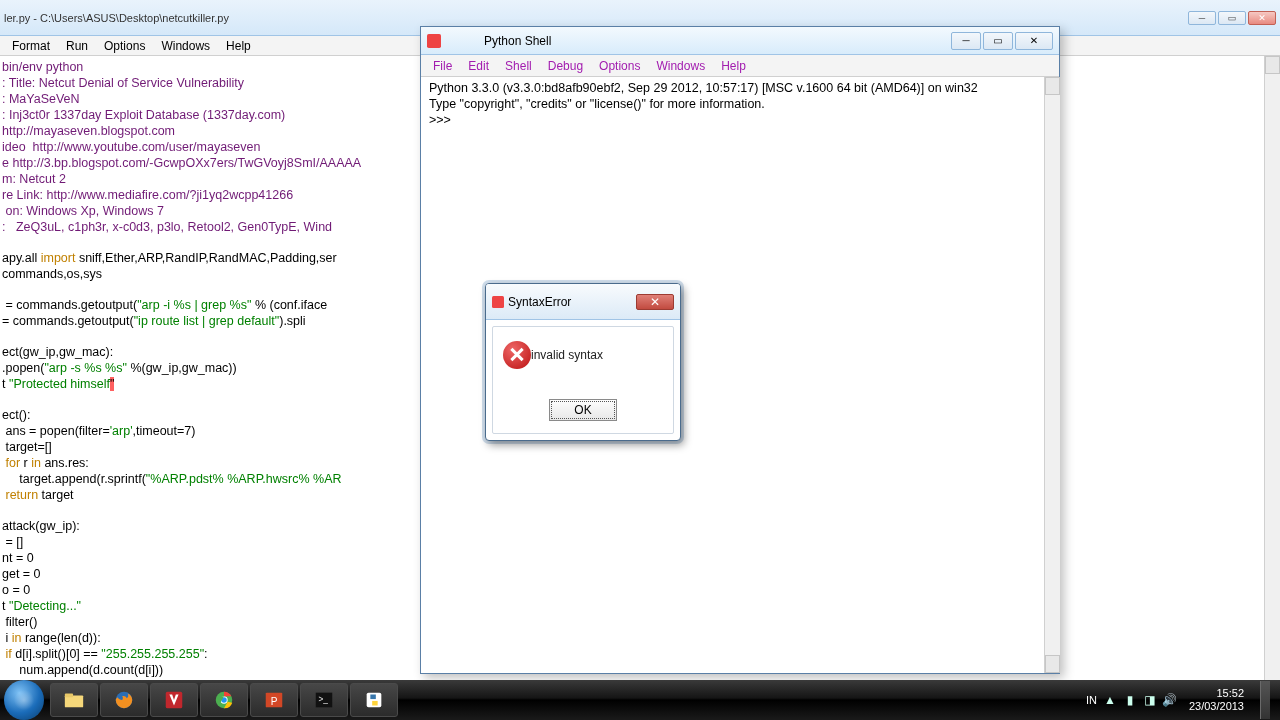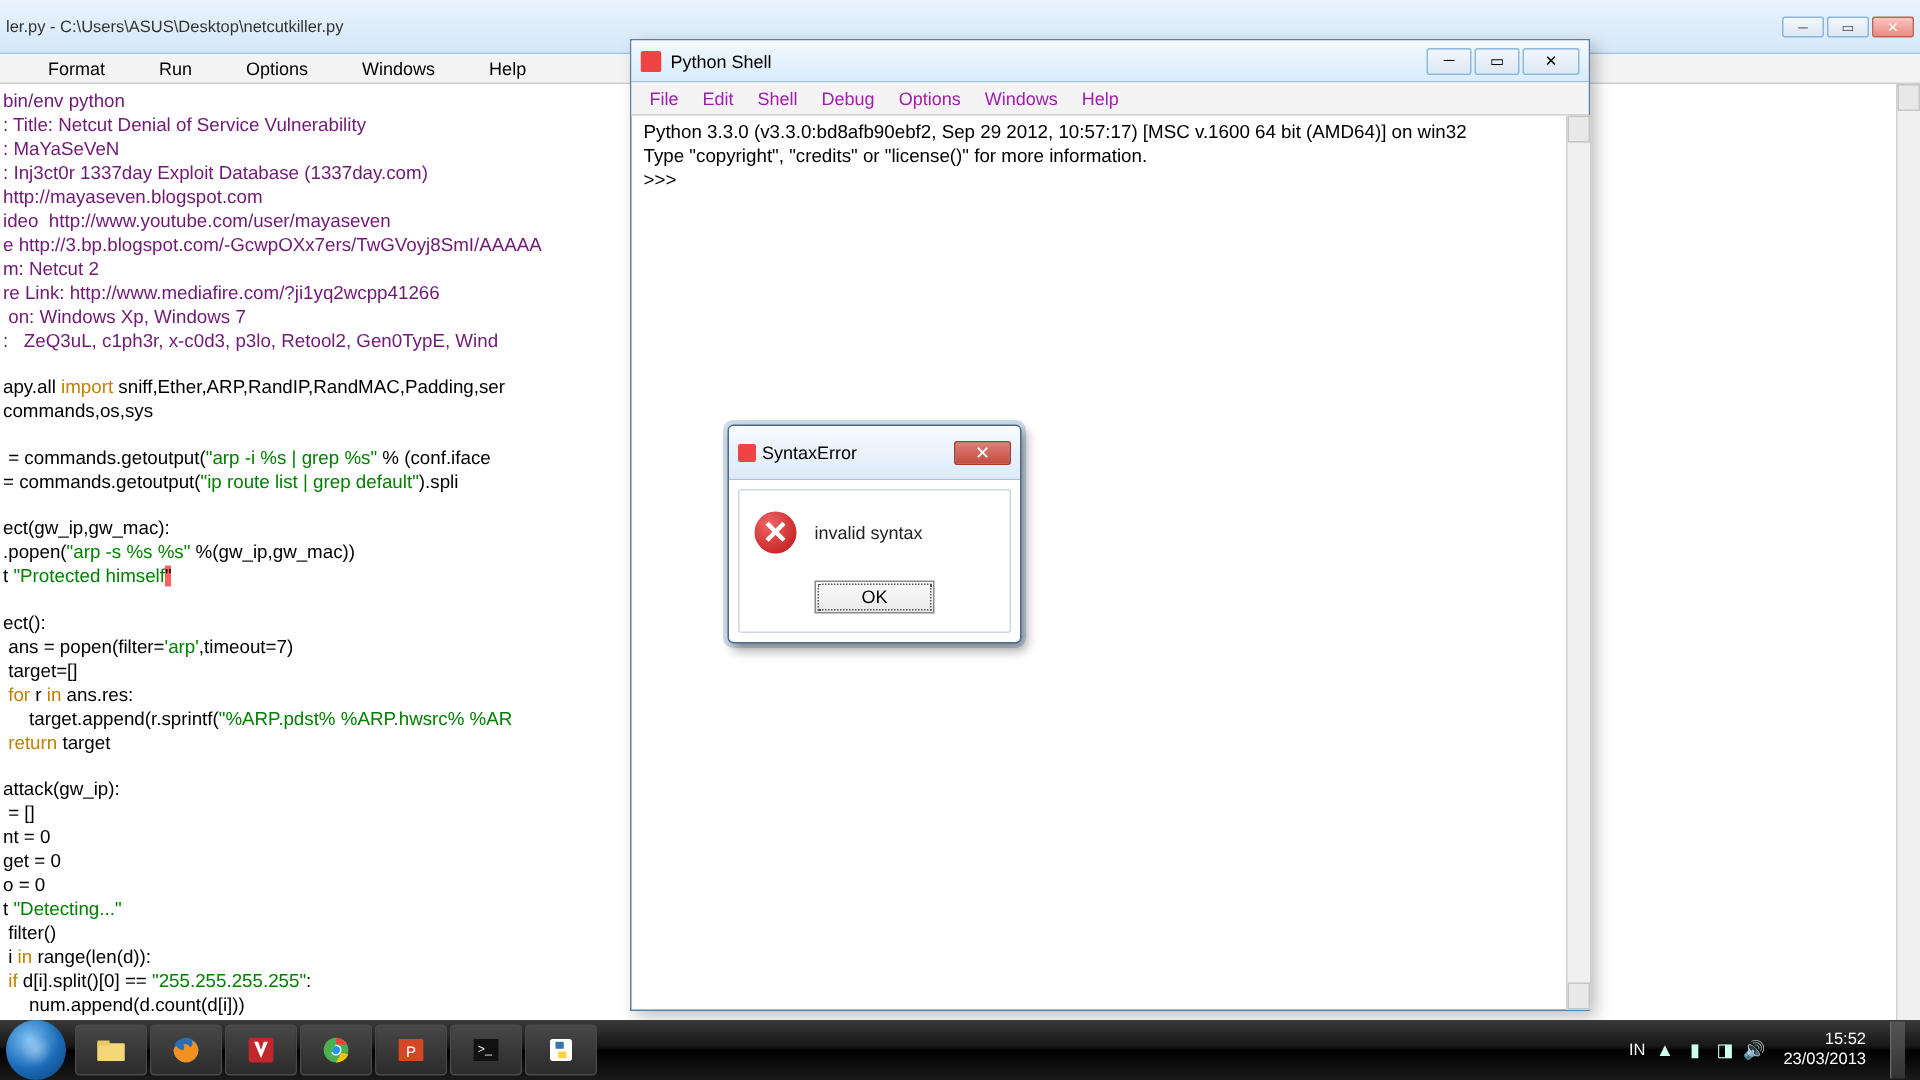--- a/index.html
+++ b/index.html
@@ -6,60 +6,60 @@
 body { width: 1280px; height: 720px; background: #fff; overflow: hidden; position: relative; }
 
 
 .editor-window { position: absolute; inset: 0; background: #fff; display: flex; flex-direction: column; }
 .editor-titlebar { height: 36px; background: linear-gradient(#e9f3fc,#d5e8f9); border-bottom: 1px solid #a0c4e6; display: flex; align-items: center; padding: 0 4px; font-size: 11px; color: #333; }
 .editor-titlebar .title { flex: 1; overflow: hidden; white-space: nowrap; }
 .editor-titlebar .winbtns { display: flex; gap: 2px; }
 .winbtn { width: 28px; height: 14px; background: linear-gradient(#f3f7fb,#dce8f4); border: 1px solid #8fb6db; border-radius: 2px; display: flex; align-items: center; justify-content: center; font-size: 9px; color: #444; cursor: pointer; }
 .winbtn.close { background: linear-gradient(#f6c8c2,#e88a80); border-color: #c26054; color: #fff; }
 .menubar { height: 20px; background: #f4f4f4; border-bottom: 1px solid #d0d0d0; display: flex; align-items: center; padding: 0 4px; font-size: 12px; }
-.menubar span { padding: 2px 8px; cursor: pointer; margin-left: 20px; }
+.menubar span { padding: 2px 8px; cursor: pointer; }
 .code-area { flex: 1; position: relative; background: #fff; overflow: hidden; }
 .code-pre { font-family: "Courier New", monospace; font-size: 12.5px; line-height: 15px; white-space: pre; padding: 4px 2px; }
 .c-comment { color: #701a75; }
 .c-kw { color: #c08000; }
 .c-str { color: #008000; }
 .c-hl { background: #ff6060; }
 .scrollbar-v { position: absolute; right: 0; top: 0; bottom: 0; width: 16px; background: #f0f0f0; border-left: 1px solid #d0d0d0; }
 .scrollbar-v::before, .scrollbar-v::after { content: ""; position: absolute; left: 0; right: 0; height: 16px; background: #e8e8e8; border: 1px solid #c6c6c6; }
 .scrollbar-v::before { top: 0; }
 .scrollbar-v::after { bottom: 0; }
 .scrollbar-h { position: absolute; left: 0; right: 16px; bottom: 0; height: 16px; background: #f0f0f0; border-top: 1px solid #d0d0d0; }
 .statusbar { height: 18px; background: #f4f4f4; border-top: 1px solid #d0d0d0; font-size: 11px; color: #444; display: flex; justify-content: flex-end; align-items: center; padding: 0 20px; }
 
 
 .shell-window { position: absolute; left: 420px; top: 26px; width: 640px; height: 648px; background: #fff; border: 1px solid #5a7fa6; box-shadow: 4px 4px 10px rgba(0,0,0,.25); display: flex; flex-direction: column; }
 .shell-titlebar { height: 28px; background: linear-gradient(#f3f9fe,#d8ecfb); border-bottom: 1px solid #a0c4e6; display: flex; align-items: center; padding: 0 6px; font-size: 12px; }
 .shell-titlebar .icon { width: 14px; height: 14px; margin-right: 6px; }
-.shell-titlebar .title { flex: 1; }
+.shell-titlebar .title { flex: 1; margin-left: 37px; }
 .shell-titlebar .winbtns { display: flex; gap: 2px; }
 .swinbtn { width: 30px; height: 18px; background: linear-gradient(#f3f7fb,#dce8f4); border: 1px solid #8fb6db; border-radius: 2px; display: flex; align-items: center; justify-content: center; font-size: 10px; cursor: pointer; }
 .swinbtn.close { width: 38px; }
 .shell-menubar { height: 22px; background: #f4f4f4; border-bottom: 1px solid #d0d0d0; display: flex; align-items: center; padding: 0 4px; font-size: 12px; }
 .shell-menubar span { padding: 2px 8px; cursor: pointer; color: #a21caf; }
 .shell-body { flex: 1; font-family: "Courier New", monospace; font-size: 12.5px; line-height: 15px; white-space: pre-wrap; padding: 4px 8px; position: relative; }
 .shell-body .scrollbar-v { right: -1px; }
 
 
 .error-dialog { position: absolute; left: 485px; top: 283px; width: 196px; background: #fff; border: 1px solid #4a6b8c; box-shadow: 3px 4px 8px rgba(0,0,0,.4), 0 0 0 3px rgba(120,160,200,.35); border-radius: 4px; }
 .error-titlebar { height: 36px; background: linear-gradient(#f8fbfd,#dceaf7); border-bottom: 1px solid #a0c4e6; display: flex; align-items: center; padding: 0 6px; font-size: 12px; border-radius: 3px 3px 0 0; }
 .error-titlebar .title { flex: 1; }
 .error-close { width: 38px; height: 16px; background: linear-gradient(#e08078,#c24b40); border: 1px solid #9c3b32; border-radius: 2px; color: #fff; display: flex; align-items: center; justify-content: center; font-size: 12px; cursor: pointer; }
 .error-body { padding: 14px 10px 12px; border: 1px solid #cfd8e2; margin: 6px; border-radius: 2px; }
-.error-row { display: flex; align-items: center; gap: 12px; margin-bottom: 18px; }
+.error-row { display: flex; align-items: center; margin-bottom: 30px; }
 .error-icon { width: 28px; height: 28px; border-radius: 50%; background: radial-gradient(circle at 35% 30%,#e66,#b11); position: relative; flex-shrink: 0; }
 .error-icon::before, .error-icon::after { content: ""; position: absolute; background: #fff; width: 16px; height: 3px; top: 12px; left: 6px; }
 .error-icon::before { transform: rotate(45deg); }
 .error-icon::after { transform: rotate(-45deg); }
 .error-text { font-size: 12px; color: #222; }
-.error-btn { width: 80px; height: 22px; margin: 0 auto; display: block; background: linear-gradient(#fdfdfd,#e8e8e8); border: 1px solid #8a8a8a; outline: 1px dotted #555; outline-offset: -3px; font-size: 12px; cursor: pointer; }
+.error-btn { width: 68px; height: 22px; margin: 0 auto; display: block; background: linear-gradient(#fdfdfd,#e8e8e8); border: 1px solid #8a8a8a; outline: 1px dotted #555; outline-offset: -3px; font-size: 12px; cursor: pointer; }
 
 
 .taskbar { position: absolute; left: 0; right: 0; bottom: 0; height: 40px; background: linear-gradient(#3a3a3a,#151515 45%,#000 50%,#1a1a1a); display: flex; align-items: center; padding: 0 4px; }
 .start-orb { width: 40px; height: 40px; border-radius: 50%; background: radial-gradient(circle at 38% 32%, #7ec1f5, #1a6bb8 55%, #0b3d6b); margin-right: 6px; position: relative; cursor: pointer; }
 .start-orb::after { content: ""; position: absolute; inset: 8px; background: radial-gradient(circle,#fff5,#fff0 60%); border-radius: 50%; }
 .tbtn { width: 48px; height: 34px; margin-right: 2px; border: 1px solid #4a4a4a; border-radius: 3px; background: linear-gradient(#474747,#2b2b2b); display: flex; align-items: center; justify-content: center; color: #ddd; font-size: 18px; cursor: pointer; }
 .tbtn svg { width: 22px; height: 22px; }
 .tray { margin-left: auto; display: flex; align-items: center; gap: 6px; color: #fff; font-size: 11px; padding-right: 6px; }
 .tray-icon { width: 14px; height: 14px; display: flex; align-items: center; justify-content: center; font-size: 12px; color: #cfe; }
 .clock { text-align: right; line-height: 13px; padding: 0 6px; }

